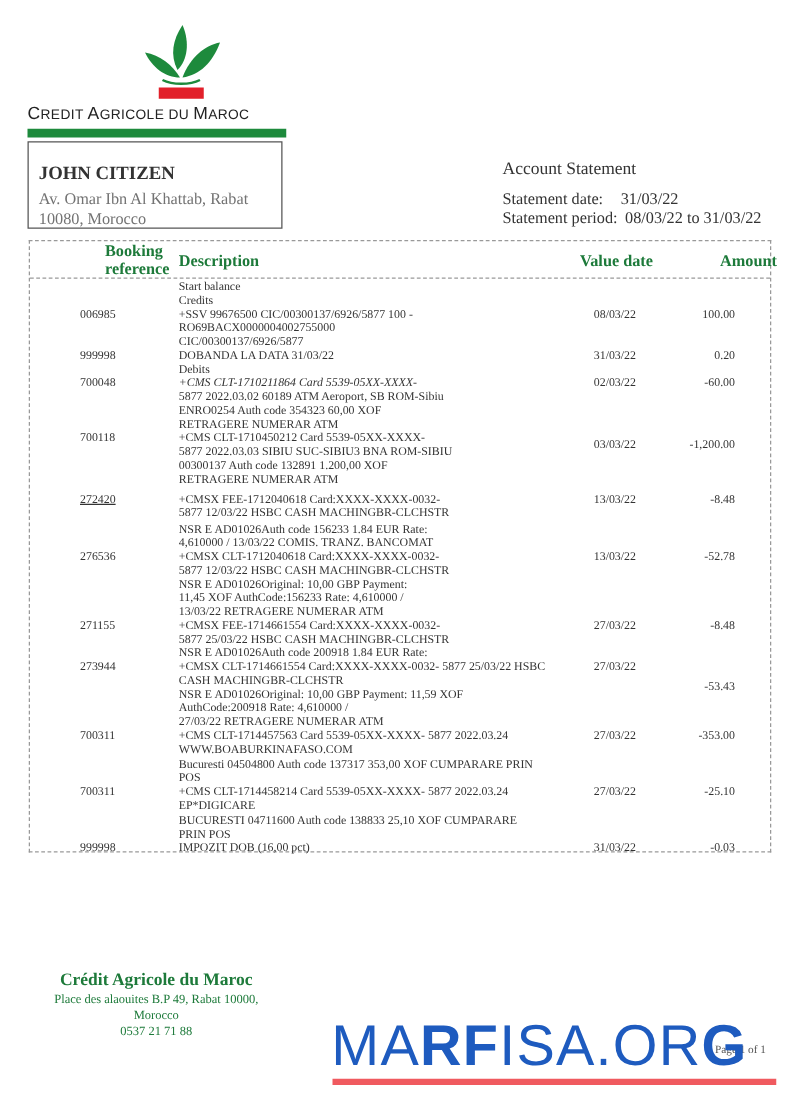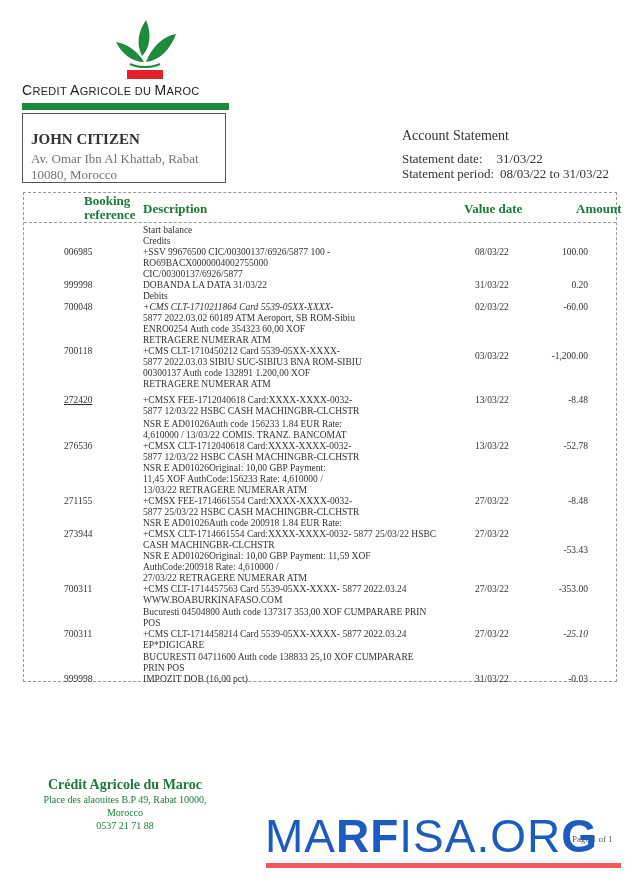--- a/index.html
+++ b/index.html
@@ -258,21 +258,21 @@
       <div class="line c-desc" style="top: 384px;">Bucuresti 04504800 Auth code 137317 353,00 XOF CUMPARARE PRIN</div>
       <div class="line c-date" style="top: 384px;"></div>
       <div class="line c-amt" style="top: 384px;"></div>
       <div class="line c-ref" style="top: 395px;"></div>
       <div class="line c-desc" style="top: 395px;">POS</div>
       <div class="line c-date" style="top: 395px;"></div>
       <div class="line c-amt" style="top: 395px;"></div>
       <div class="line c-ref" style="top: 406px;">700311</div>
       <div class="line c-desc" style="top: 406px;">+CMS CLT-1714458214 Card 5539-05XX-XXXX- 5877 2022.03.24</div>
       <div class="line c-date" style="top: 406px;">27/03/22</div>
-      <div class="line c-amt" style="top: 406px; font-style: italic;">-25.10</div>
+      <div class="line c-amt" style="top: 406px;">-25.10</div>
       <div class="line c-ref" style="top: 417px;"></div>
       <div class="line c-desc" style="top: 417px;">EP*DIGICARE</div>
       <div class="line c-date" style="top: 417px;"></div>
       <div class="line c-amt" style="top: 417px;"></div>
       <div class="line c-ref" style="top: 429px;"></div>
       <div class="line c-desc" style="top: 429px;">BUCURESTI 04711600 Auth code 138833 25,10 XOF CUMPARARE</div>
       <div class="line c-date" style="top: 429px;"></div>
       <div class="line c-amt" style="top: 429px;"></div>
       <div class="line c-ref" style="top: 440px;"></div>
       <div class="line c-desc" style="top: 440px;">PRIN POS</div>

